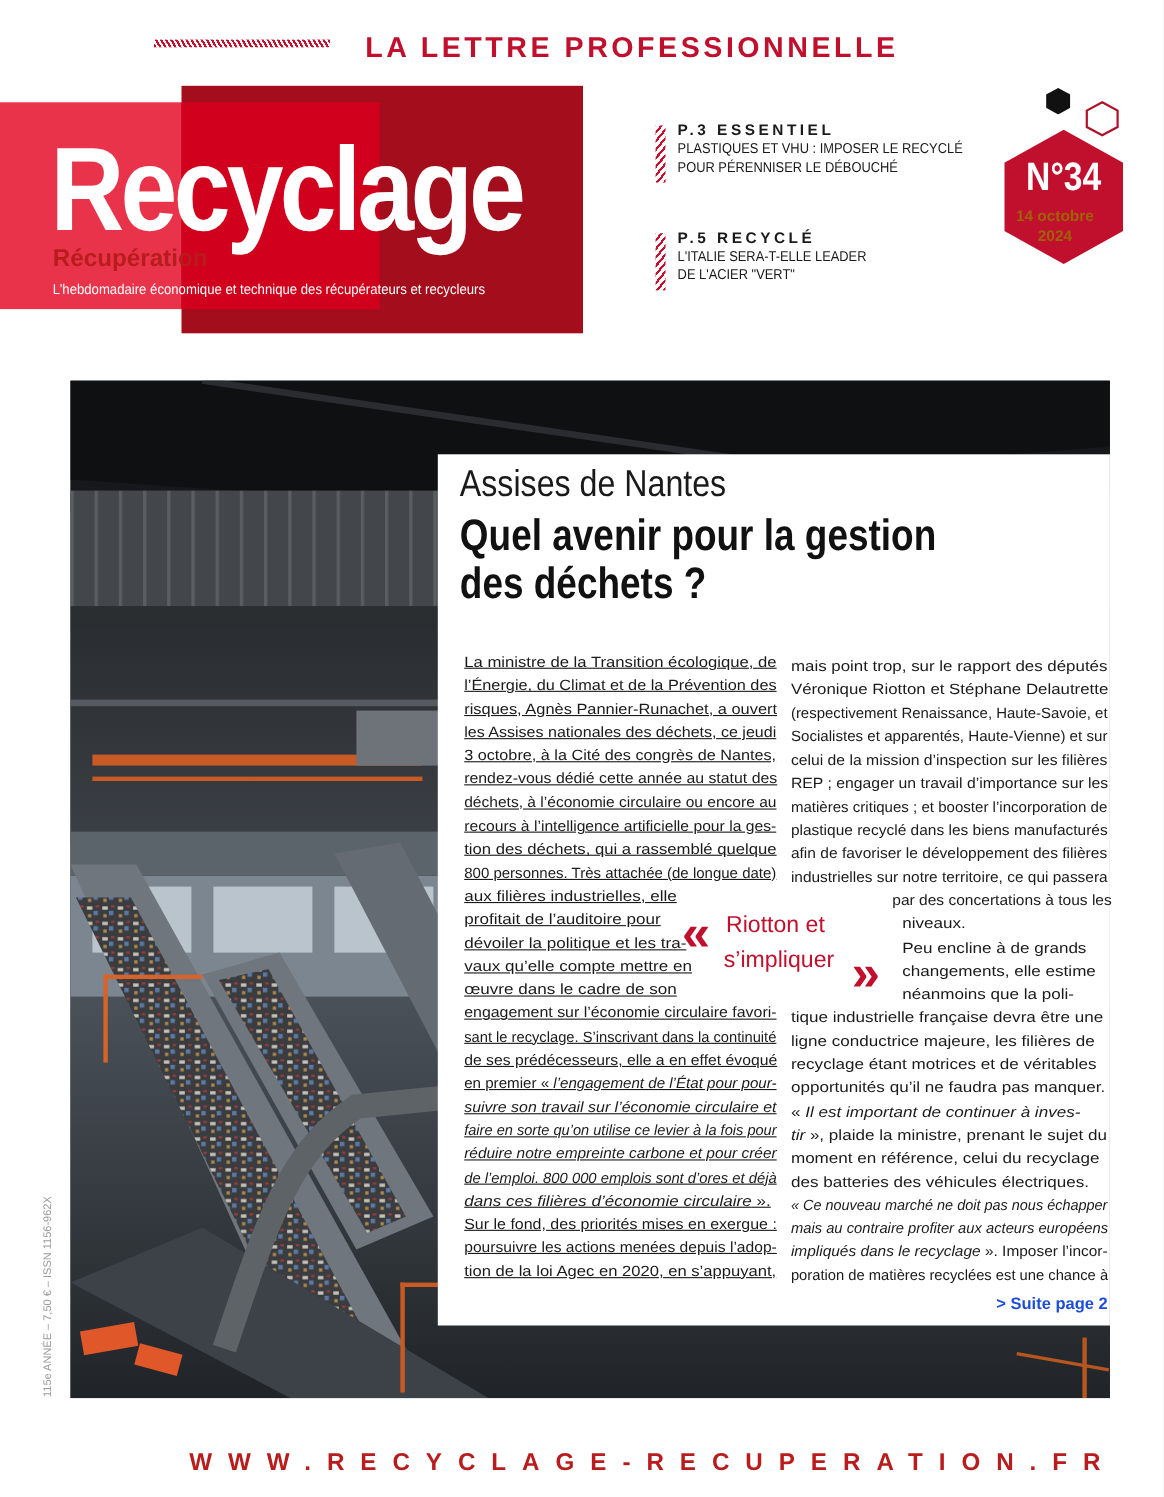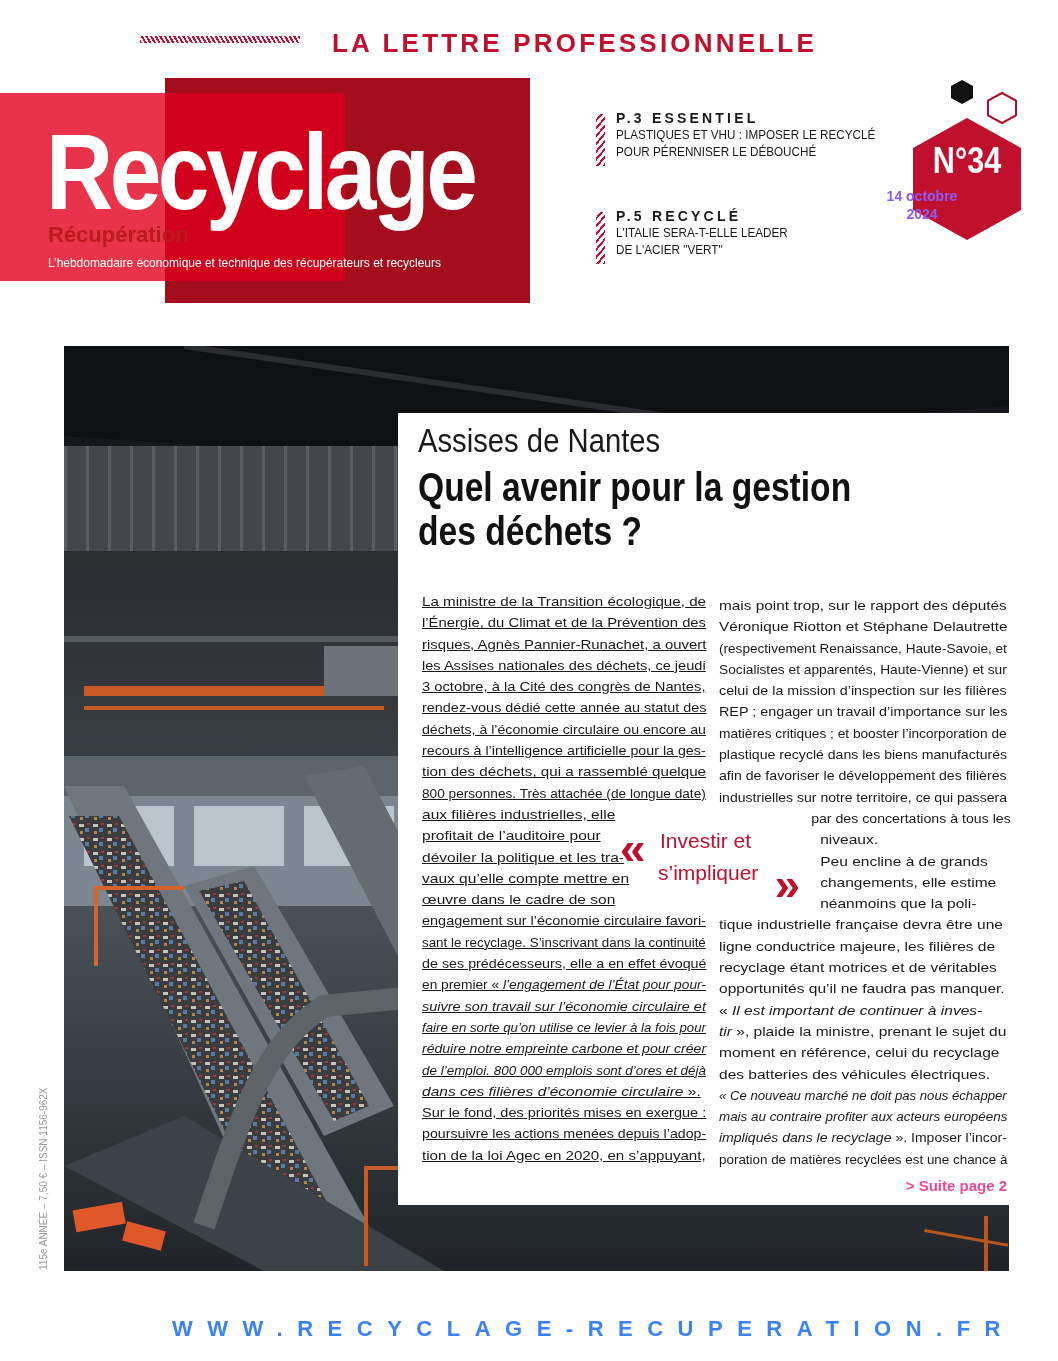--- a/index.html
+++ b/index.html
@@ -46,22 +46,22 @@
 
   
   .hex-black { position: absolute; left: 951px; top: 80px; width: 22px; height: 24px; }
   .hex-outline { position: absolute; left: 985px; top: 91px; width: 34px; height: 34px; }
   .hex-issue { position: absolute; left: 913px; top: 118px; width: 108px; height: 122px; }
   .issue-no {
     position: absolute; left: 913px; top: 143px; width: 108px; text-align: center;
     font-size: 36px; font-weight: bold; color: #ffffff; line-height: 1; transform: scaleX(0.85);
   }
   .issue-date {
-    position: absolute; left: 876px; top: 187px; width: 92px; text-align: center;
-    font-size: 14px; font-weight: bold; color: #8b5cf6; line-height: 18px;
+    position: absolute; left: 913px; top: 187px; width: 92px; text-align: center;
+    font-size: 14px; font-weight: bold; color: #a16207; line-height: 18px;
   }
 
   
   .photo { position: absolute; left: 64px; top: 346px; width: 945px; height: 925px; overflow: hidden; background: #141619; }
   .photo svg { display: block; }
 
   
   .card { position: absolute; left: 398px; top: 413px; width: 611px; height: 792px; background: #ffffff; }
   .kicker-title { position: absolute; left: 20px; top: 8px; font-size: 34px; color: #1a1a1a; white-space: nowrap; transform: scaleX(0.86); transform-origin: left top; }
   .headline { position: absolute; left: 20px; top: 52px; font-size: 40px; font-weight: bold; line-height: 44px; color: #111; width: 560px; transform: scaleX(0.84); transform-origin: left top; }
@@ -74,31 +74,31 @@
   .it { font-style: italic; }
 
   .pull {
     position: absolute; left: 222px; top: 408px; width: 180px; height: 80px; color: #c0102d; text-align: center;
   }
   .pull .q1 { position: absolute; left: 0; top: 4px; font-size: 46px; font-weight: bold; line-height: 1; }
   .pull .q2 { position: absolute; right: 0; top: 40px; font-size: 46px; font-weight: bold; line-height: 1; }
   .pull .pl1 { position: absolute; left: 40px; top: 8px; font-size: 21px; white-space: nowrap; }
   .pull .pl2 { position: absolute; left: 38px; top: 40px; font-size: 21px; white-space: nowrap; }
 
-  .suite { position: absolute; right: 2px; top: 764px; font-size: 15px; font-weight: bold; color: #ec4899; white-space: nowrap; }
+  .suite { position: absolute; right: 2px; top: 764px; font-size: 15px; font-weight: bold; color: #1d4ed8; white-space: nowrap; }
 
   
   .side-issn {
     position: absolute; left: 38px; top: 1270px; font-size: 10px; color: #9a9a9a; white-space: nowrap;
     transform: rotate(-90deg); transform-origin: left top;
   }
 
   
   .footer-url {
-    position: absolute; left: 172px; top: 1316px; font-size: 22px; font-weight: bold; color: #3b82f6;
+    position: absolute; left: 172px; top: 1316px; font-size: 22px; font-weight: bold; color: #b91c1c;
     letter-spacing: 14.5px; white-space: nowrap;
   }
 </style>
 </head>
 <body>
 
 <div class="kicker-stripes"></div>
 <div class="kicker">LA LETTRE PROFESSIONNELLE</div>
 
 <div>
@@ -268,21 +268,21 @@
     <span class="line" style="display: block; transform: scaleX(1.15);">moment en référence, celui du recyclage</span>
     <span class="line" style="display: block; transform: scaleX(1.15);">des batteries des véhicules électriques.</span>
     <span class="line it" style="display: block; transform: scaleX(0.973);">« Ce nouveau marché ne doit pas nous échapper</span>
     <span class="line it" style="display: block; transform: scaleX(0.993);">mais au contraire profiter aux acteurs européens</span>
     <span class="line" style="display: block; transform: scaleX(1.04);"><span class="it">impliqués dans le recyclage</span><span> ». Imposer l’incor-</span></span>
     <span class="line" style="display: block; transform: scaleX(0.993);">poration de matières recyclées est une chance à</span>
   </div>
 
   <div class="pull">
     <span class="q1">«</span>
-    <span class="pl1">Investir et</span>
+    <span class="pl1">Riotton et</span>
     <span class="pl2">s’impliquer</span>
     <span class="q2">»</span>
   </div>
 
   <div class="suite">&gt; Suite page 2</div>
 </div>
 
 <div class="side-issn">115e ANNÉE – 7,50 € – ISSN 1156-962X</div>
 
 <div class="footer-url">WWW.RECYCLAGE-RECUPERATION.FR</div>

